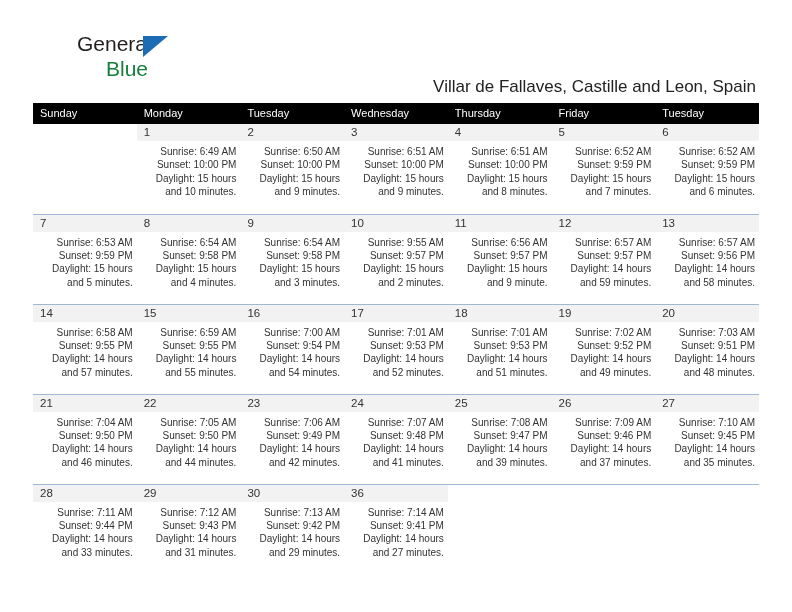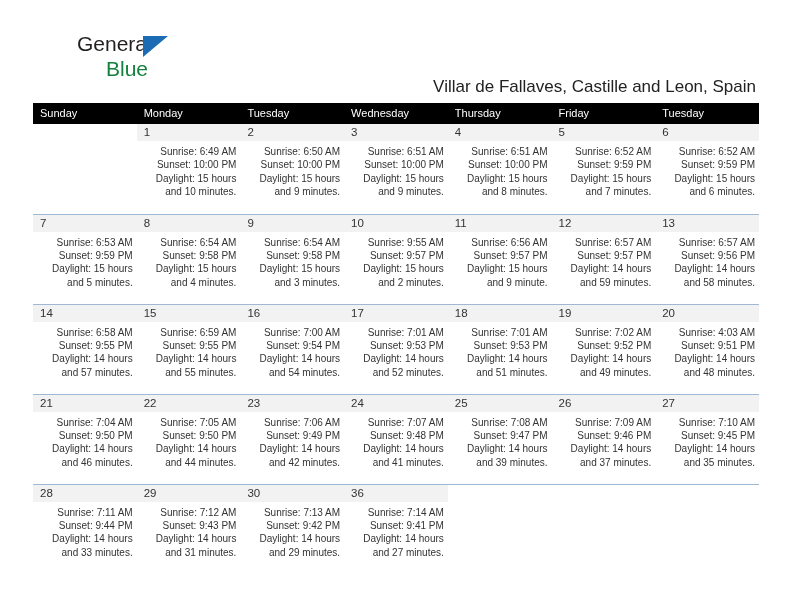--- a/index.html
+++ b/index.html
@@ -441,21 +441,21 @@
                 <div class="info-line">and 49 minutes.</div>
               </div>
             </div>
           </td>
           <td>
             <div class="cell filled">
               <div class="daynum-band">
                 <span class="daynum">20</span>
               </div>
               <div class="cell-body">
-                <div class="info-line">Sunrise: 4:03 AM</div>
+                <div class="info-line">Sunrise: 7:03 AM</div>
                 <div class="info-line">Sunset: 9:51 PM</div>
                 <div class="info-line">Daylight: 14 hours</div>
                 <div class="info-line">and 48 minutes.</div>
               </div>
             </div>
           </td>
         </tr>
         <tr class="week-row">
           <td>
             <div class="cell filled">

